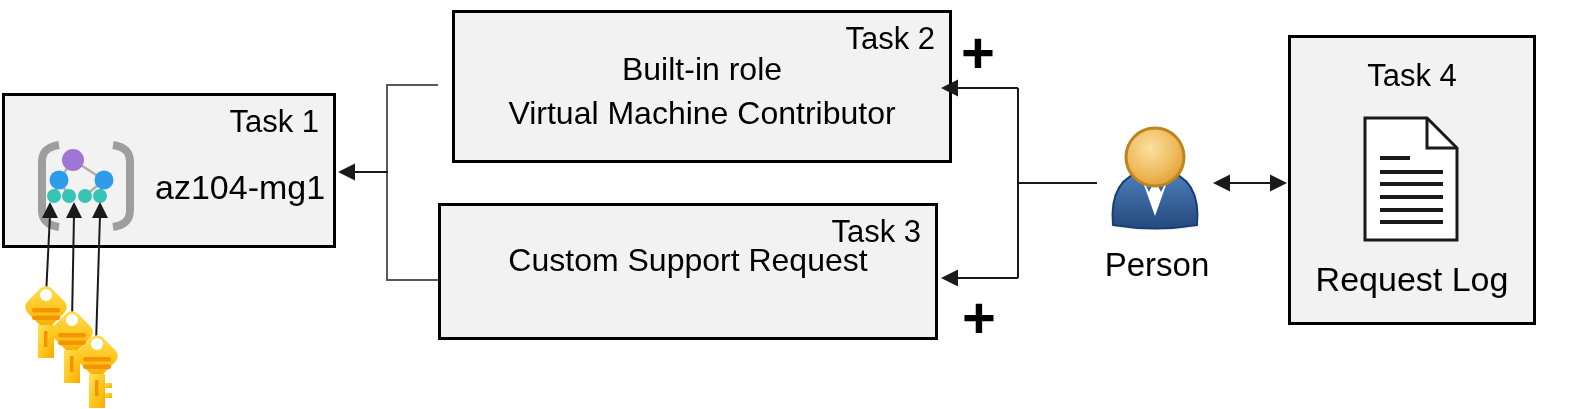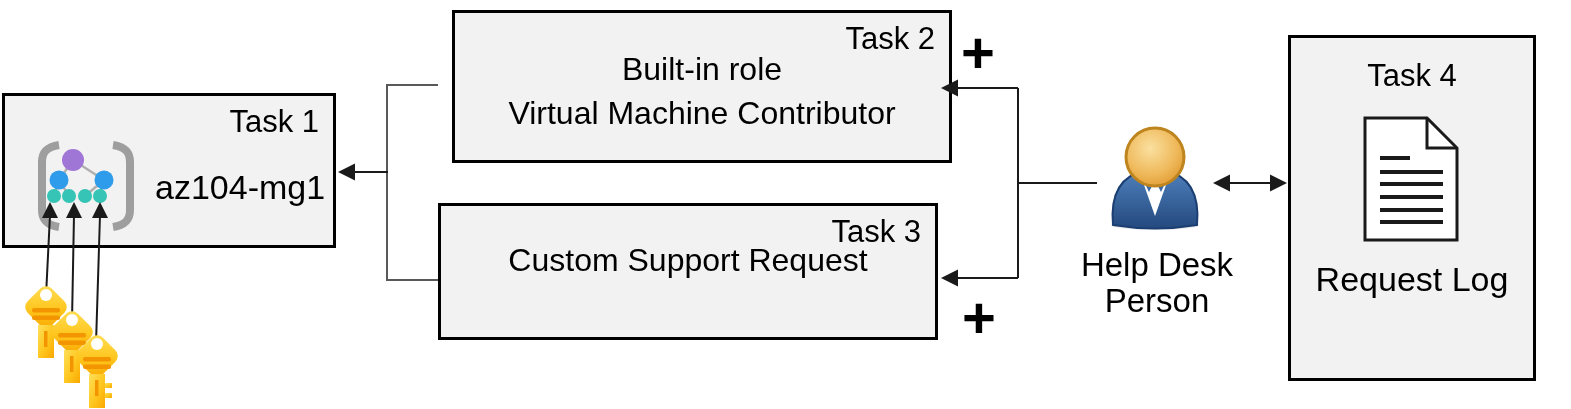--- a/index.html
+++ b/index.html
@@ -7,21 +7,21 @@
     position:relative;width:1571px;height:409px;background:#fff;overflow:hidden;
     font-family:"Liberation Sans",sans-serif;color:var(--text,#000);
   }
   .box{
     position:absolute;background:var(--box-fill,#f2f2f2);
     border:3px solid var(--box-border,#000);box-sizing:border-box;z-index:1;
   }
   .box-task1{left:2px;top:93px;width:334px;height:155px;padding-left:18px;}
   .box-task2{left:438px;top:10px;width:500px;height:153px;margin-left:14px;}
   .box-task3{left:438px;top:203px;width:500px;height:137px;}
-  .box-task4{left:1288px;top:35px;width:248px;height:346px;}
+  .box-task4{left:1288px;top:35px;width:248px;height:290px;}
   .task-label{position:absolute;top:8px;right:14px;font-size:31px;white-space:nowrap;}
   .task-label-center{position:absolute;top:20px;left:0;right:0;text-align:center;font-size:31px;}
   .box-lines{position:absolute;left:0;right:0;text-align:center;font-size:32px;line-height:44px;white-space:nowrap;}
   .box-task2 .box-lines{top:34px;}
   .box-task3 .box-lines{top:32px;}
   .mg-name{position:absolute;left:150px;top:72px;font-size:34px;white-space:nowrap;}
   .doc-caption{position:absolute;top:222px;left:0;right:0;text-align:center;font-size:34px;white-space:nowrap;}
   .person-label{position:absolute;left:1057px;top:247px;width:200px;text-align:center;
     font-size:33px;line-height:36px;z-index:3;}
   .plus{position:absolute;width:56px;text-align:center;font-size:58px;font-weight:700;
@@ -60,21 +60,20 @@
 
   <div class="box box-task4">
     <div class="task-label-center">Task 4</div>
     <div class="doc-caption">Request Log</div>
   </div>
 
   <div class="plus plus-top">+</div>
   <div class="plus plus-bottom">+</div>
 
   <div class="person-label">
-    <div>Help Desk</div>
     <div>Person</div>
   </div>
 
   <svg class="overlay" width="1571" height="409" viewBox="0 0 1571 409">
     <defs>
       <linearGradient id="keyGrad" x1="0" y1="0" x2="1" y2="1">
         <stop offset="0" stop-color="#FFE05A"></stop>
         <stop offset="0.55" stop-color="#FFC61E"></stop>
         <stop offset="1" stop-color="#F9A800"></stop>
       </linearGradient>

